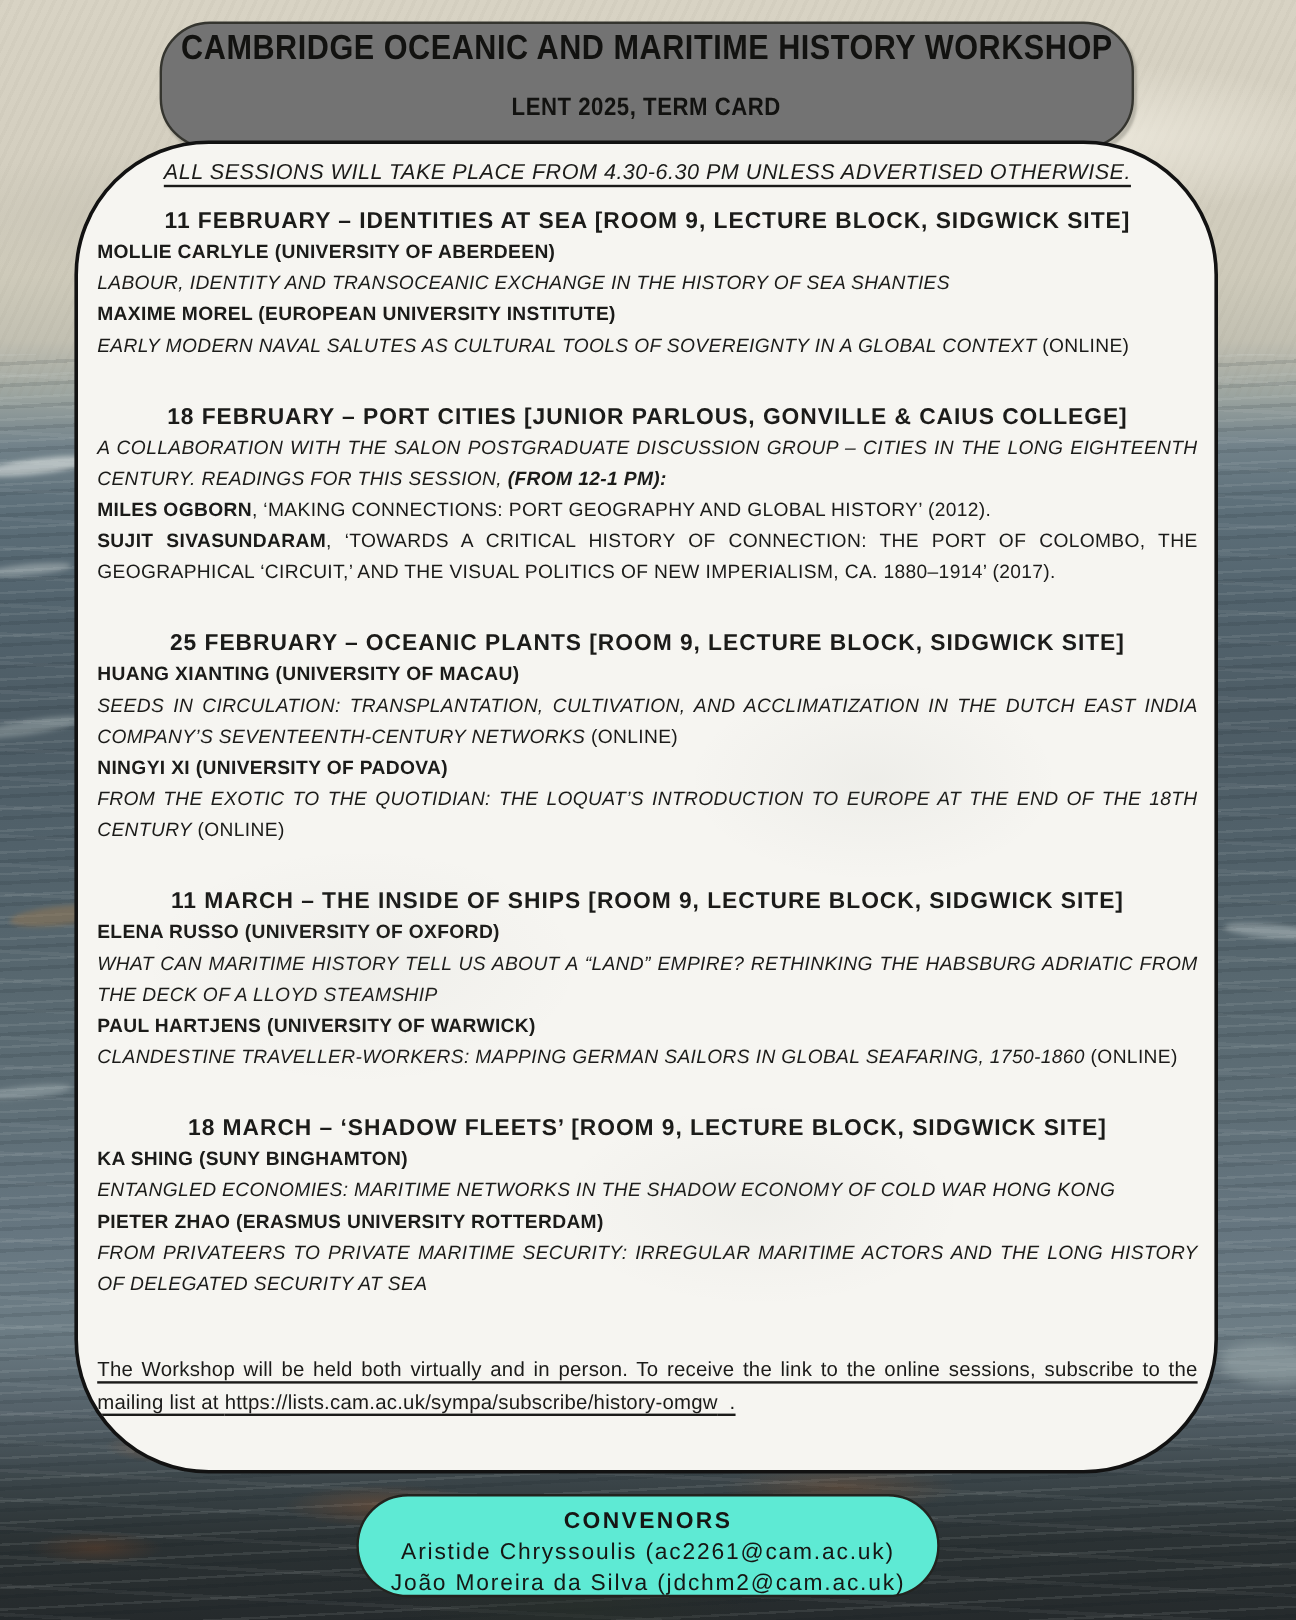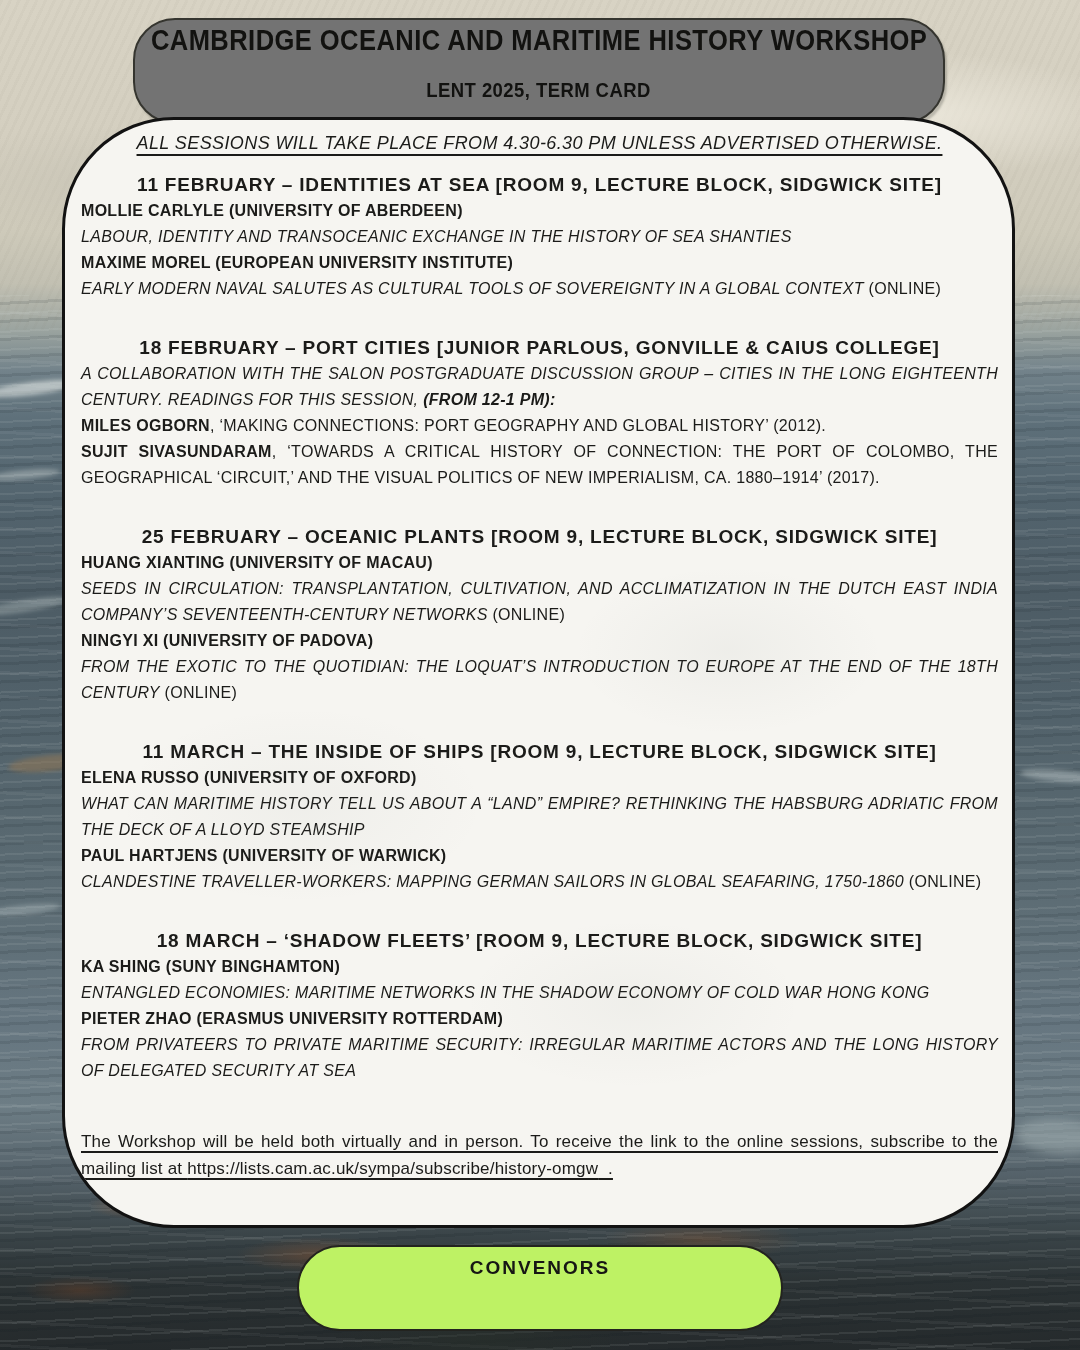--- a/index.html
+++ b/index.html
@@ -67,21 +67,21 @@
   .session-heading{margin:0;text-align:center;font-size:19px;font-weight:700;letter-spacing:.8px;line-height:26px;}
   .line{margin:0;font-size:16px;letter-spacing:.3px;line-height:26px;text-align:justify;}
   .b{font-weight:700;}
   .i{font-style:italic;}
   .footer-note{margin:44px 0 0;font-size:17px;letter-spacing:.2px;line-height:27px;text-align:justify;
     text-decoration:underline;text-underline-offset:4px;text-decoration-thickness:1.5px;}
   .url{color:inherit;}
 
   
   .convenors-card{position:absolute;left:297px;top:1245px;width:486px;height:86px;box-sizing:border-box;
-    background:#bef264;border:2.5px solid #23231f;border-radius:43px;text-align:center;padding-top:8px;color:#161614;}
+    background:#5eead4;border:2.5px solid #23231f;border-radius:43px;text-align:center;padding-top:8px;color:#161614;}
   .convenors-heading{font-size:19px;font-weight:700;letter-spacing:2px;line-height:26px;}
   .convenor-line{font-size:19px;letter-spacing:1.5px;line-height:26px;white-space:nowrap;}
 </style>
 </head>
 <body>
 
 <div class="canvas">
   <div class="bg"></div>
   <div class="sky-tex"></div>
   <div class="sea-tex"></div>
@@ -135,14 +135,18 @@
           <p class="line"><span class="i">ENTANGLED ECONOMIES: MARITIME NETWORKS IN THE SHADOW ECONOMY OF COLD WAR HONG KONG</span></p>
           <p class="line"><span class="b">PIETER ZHAO (ERASMUS UNIVERSITY ROTTERDAM)</span></p>
           <p class="line"><span class="i">FROM PRIVATEERS TO PRIVATE MARITIME SECURITY: IRREGULAR MARITIME ACTORS AND THE LONG HISTORY OF DELEGATED SECURITY AT SEA</span></p>
         </section>
       </div>
     <p class="footer-note" id="footerNote"><span>The Workshop will be held both virtually and in person. To receive the link to the online sessions, subscribe to the mailing list at </span><span class="url">https://lists.cam.ac.uk/sympa/subscribe/history-omgw</span><span>&nbsp;&nbsp;.</span></p>
   </main>
 
   <footer class="convenors-card">
     <div class="convenors-heading">CONVENORS</div>
+    <div id="convenorLines">
+        <div class="convenor-line">Aristide Chryssoulis (ac2261@cam.ac.uk)</div>
+        <div class="convenor-line">João Moreira da Silva (jdchm2@cam.ac.uk)</div>
+      </div>
   </footer>
 </div>
 
 </body></html>

